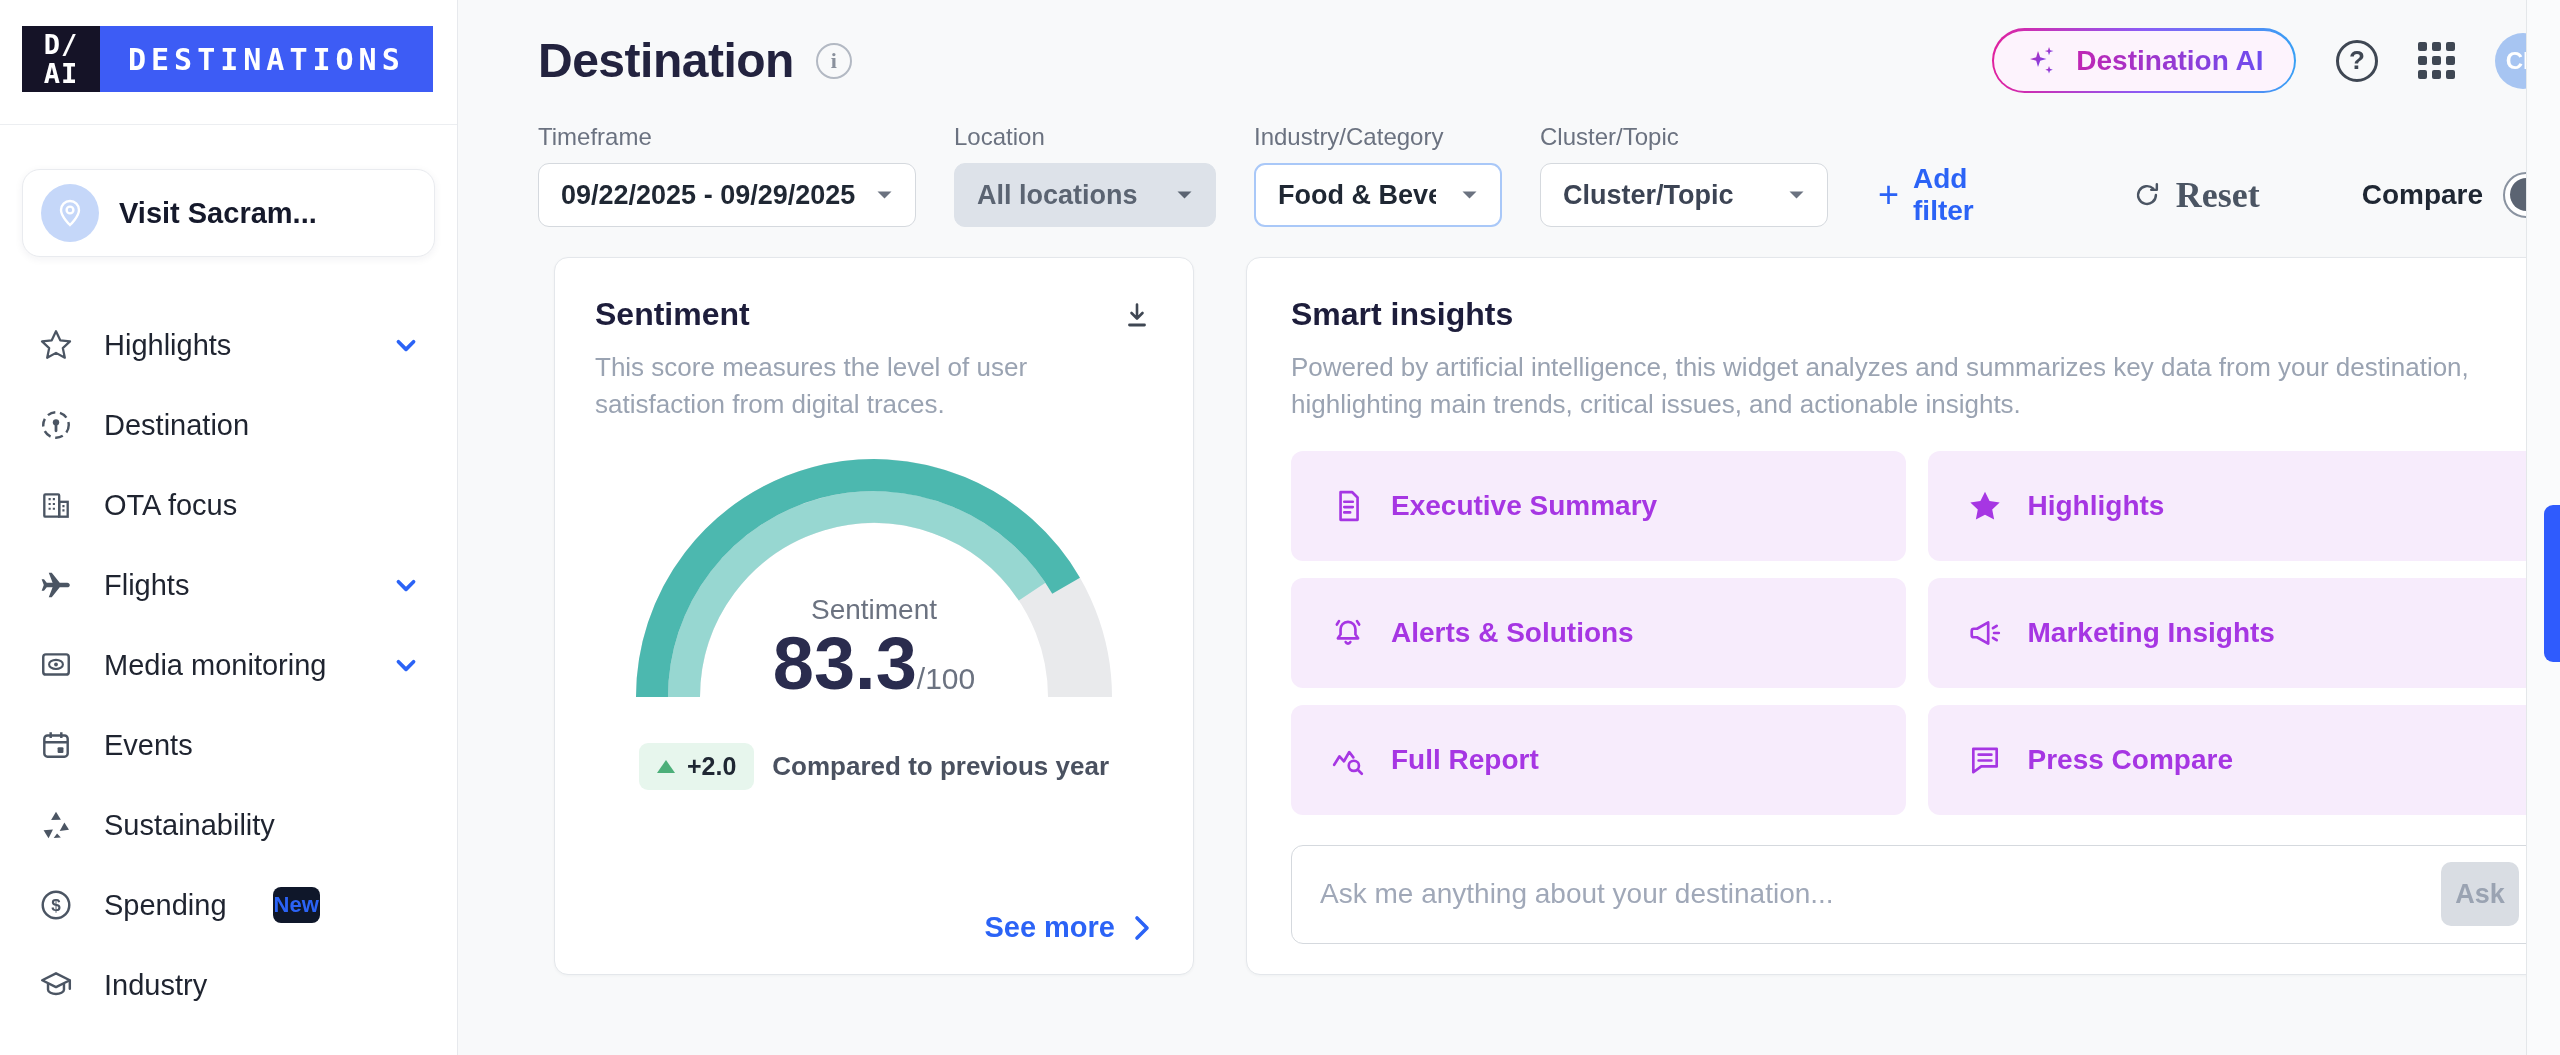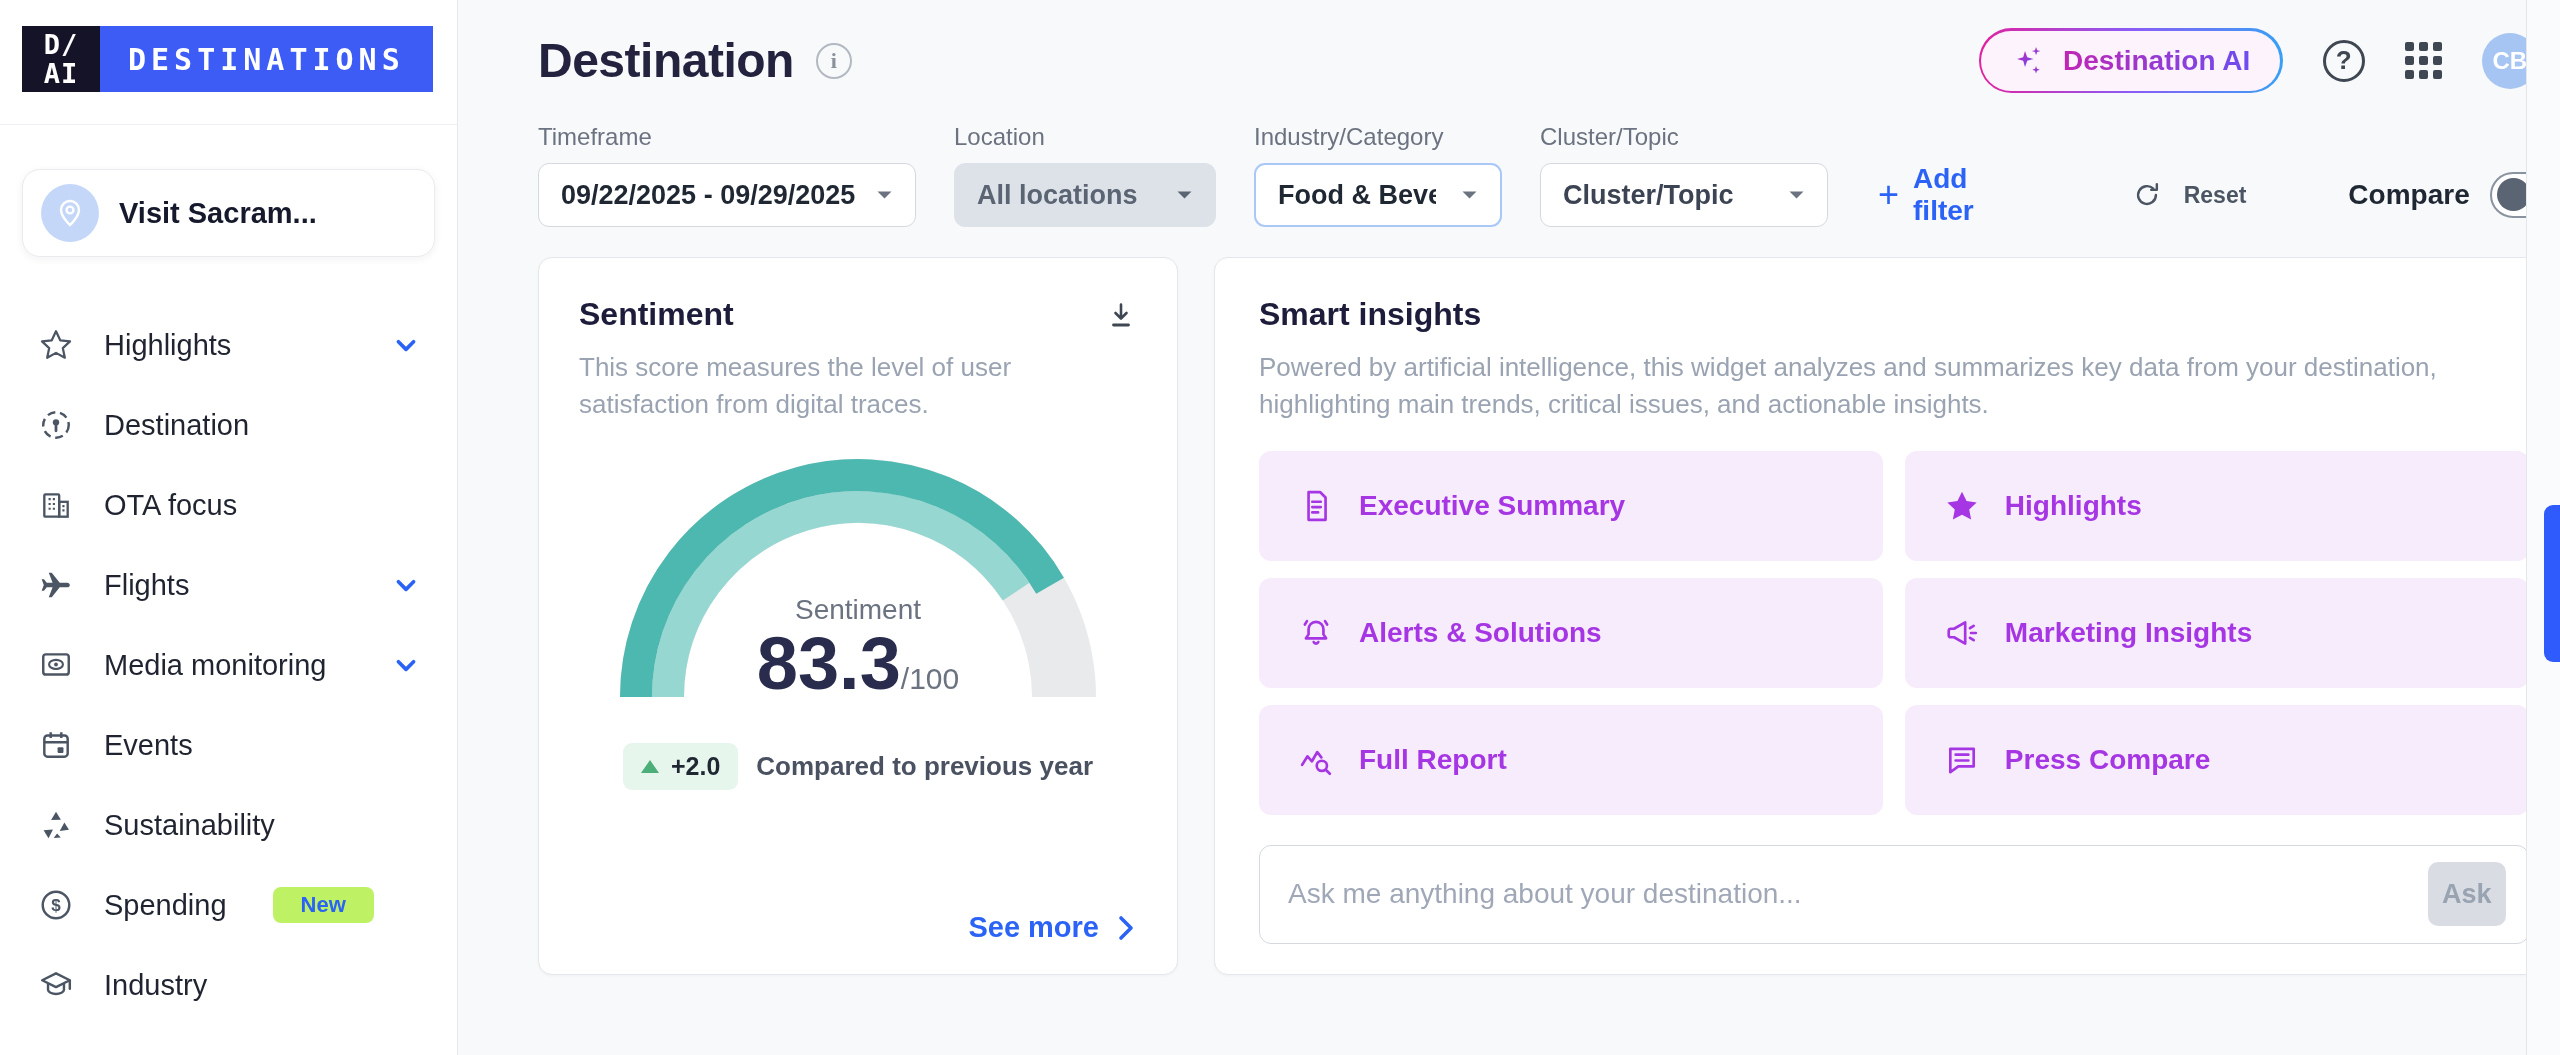--- a/index.html
+++ b/index.html
@@ -13,21 +13,21 @@
   .logo-text { height:66px; background:#3d5cf5; color:#fff; font-family:"DejaVu Sans Mono", monospace; font-weight:bold; font-size:30px; letter-spacing:5px; display:flex; align-items:center; padding:0 28px; }
   .sidebar-divider { border-top:1px solid #eceef1; margin-top:32px; }
   .workspace-card { margin:44px 22px 0 22px; border:1px solid #e9ebef; border-radius:18px; box-shadow:0 2px 8px rgba(30,40,60,.06); padding:14px 18px; display:flex; align-items:center; gap:20px; background:#fff; cursor:pointer; }
   .workspace-avatar { width:58px; height:58px; border-radius:50%; background:#c5d7f9; display:flex; align-items:center; justify-content:center; flex:none; }
   .workspace-name { font-size:29px; font-weight:700; color:#15192b; }
   .nav { margin-top:48px; }
   .nav-item { height:80px; display:flex; align-items:center; gap:30px; padding:0 38px; cursor:pointer; }
   .nav-item .nicon { width:36px; height:36px; color:#4b5563; flex:none; display:flex; align-items:center; justify-content:center; }
   .nav-label { font-size:29px; font-weight:500; color:#1f2430; }
   .nav-chevron { margin-left:auto; color:#2b63f6; display:flex; }
-  .new-badge { margin-left:16px; background:#bef264; color:#2b63f6; font-size:22px; font-weight:700; padding:5px 28px; border-radius:8px; }
+  .new-badge { margin-left:16px; background:#0f172a; color:#2b63f6; font-size:22px; font-weight:700; padding:5px 1px; border-radius:8px; }
 
   
   .main { flex:1; padding:28px 36px 0 80px; position:relative; }
   .header-row { display:flex; align-items:center; justify-content:space-between; }
   .title-wrap { display:flex; align-items:center; gap:22px; }
   .page-title { font-size:48px; font-weight:800; color:#23233f; letter-spacing:-0.5px; }
   .info-icon { width:36px; height:36px; border:2.5px solid #b3b9c3; border-radius:50%; color:#8a919d; font-size:22px; font-weight:700; display:flex; align-items:center; justify-content:center; font-family:"Liberation Serif", serif; cursor:pointer; }
   .header-right { display:flex; align-items:center; gap:40px; }
   .ai-btn { border-radius:34px; padding:2.5px; background:linear-gradient(90deg,#e0219e,#8b5cf6,#38a0f5); cursor:pointer; }
   .ai-btn-inner { background:#fdf3fd; border-radius:32px; height:60px; display:flex; align-items:center; gap:16px; padding:0 30px; }
@@ -44,29 +44,29 @@
   .filter-label { font-size:24px; font-weight:500; color:#6b7280; }
   .select { height:64px; border:1.5px solid #d5d9de; border-radius:11px; background:#fff; display:flex; align-items:center; padding:0 22px; gap:20px; cursor:pointer; }
   .select-value { font-size:27px; font-weight:600; color:#1f2733; white-space:nowrap; }
   .select.disabled { background:#dde2e9; border-color:#dde2e9; }
   .select.disabled .select-value { color:#5b6472;text-align:right; }
   .select.active { border:2.5px solid #a9c8f8; }
   .select .caret { margin-left:auto; display:flex; }
   .clip { max-width:158px; overflow:hidden; }
   .add-filter { display:flex; align-items:center; gap:14px; color:#2b63f6; font-size:28px; font-weight:600; height:64px; cursor:pointer; margin-left:12px; }
   .add-filter .plus { font-size:36px; font-weight:400; line-height:1; }
-  .reset-btn { display:flex; align-items:center; gap:22px; color:#4b5563; font-size:23px; font-weight:600; height:64px; cursor:pointer; margin-left:120px; }
+  .reset-btn { display:flex; align-items:center; gap:14px; color:#4b5563; font-size:36px; font-weight:600; height:64px; cursor:pointer; margin-left:120px;font-family:Liberation Serif, serif; }
   .compare-wrap { display:flex; align-items:center; gap:20px; height:64px; margin-left:64px; }
   .compare-label { font-size:28px; font-weight:600; color:#1f2733; }
   .toggle { width:84px; height:46px; border:2px solid #8a93a0; border-radius:24px; background:#fff; position:relative; cursor:pointer; }
   .toggle .knob { position:absolute; left:5px; top:4px; width:33px; height:33px; border-radius:50%; background:#5b6472; }
 
   
   .cards-row { display:flex; gap:36px; margin-top:30px; }
-  .card { background:#fff; border:1px solid #e4e7eb; border-radius:14px; box-shadow:0 1px 3px rgba(30,40,60,.04); height:718px; }
+  .card { background:#fff; border:1px solid #e4e7eb; border-radius:14px; box-shadow:0 1px 3px rgba(30,40,60,.04); height:718px;margin-left:16px; }
   .card-title { font-size:32px; font-weight:700; color:#1d1d3b; }
   .card-desc { margin-top:16px; font-size:26px; color:#9aa3b2; line-height:1.42; }
 
   .sentiment-card { width:640px; min-width:640px; padding:38px 40px 30px 40px; display:flex; flex-direction:column; }
   .sent-head { display:flex; align-items:flex-start; justify-content:space-between; }
   .download-btn { color:#3f4753; cursor:pointer; margin-top:4px; }
   .gauge-wrap { margin:34px auto 0 auto; width:480px; }
   .delta-row { display:flex; align-items:center; justify-content:center; gap:18px; margin-top:24px; }
   .delta-badge { background:#e7f6ed; border-radius:9px; padding:9px 18px; display:flex; align-items:center; gap:12px; }
   .delta-badge .tri { width:0; height:0; border-left:9px solid transparent; border-right:9px solid transparent; border-bottom:13px solid #4caf79; }

